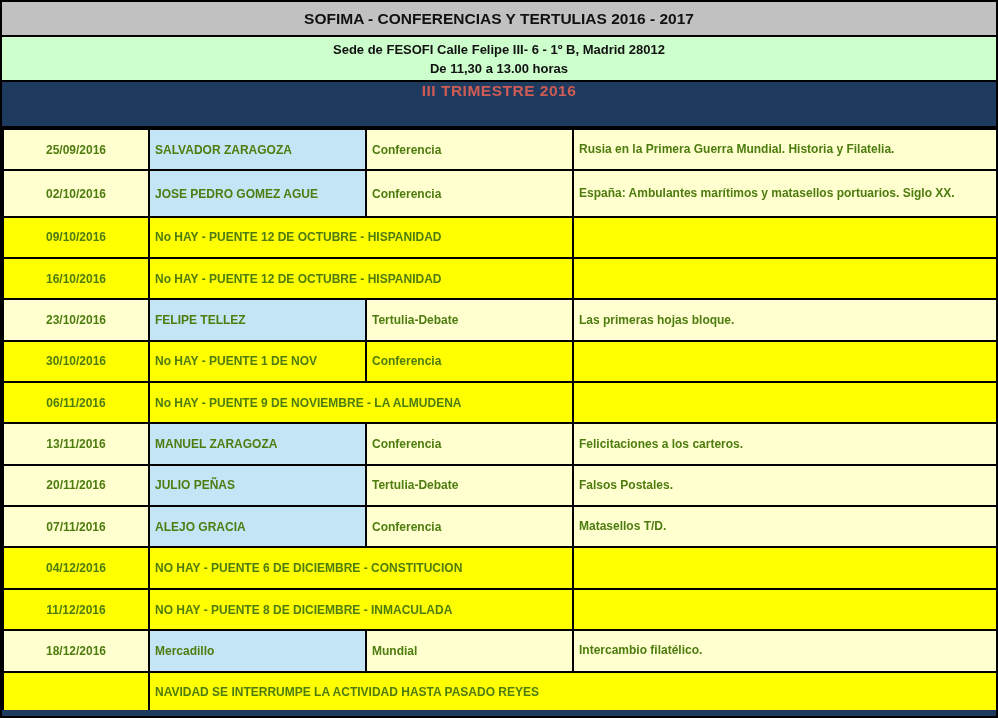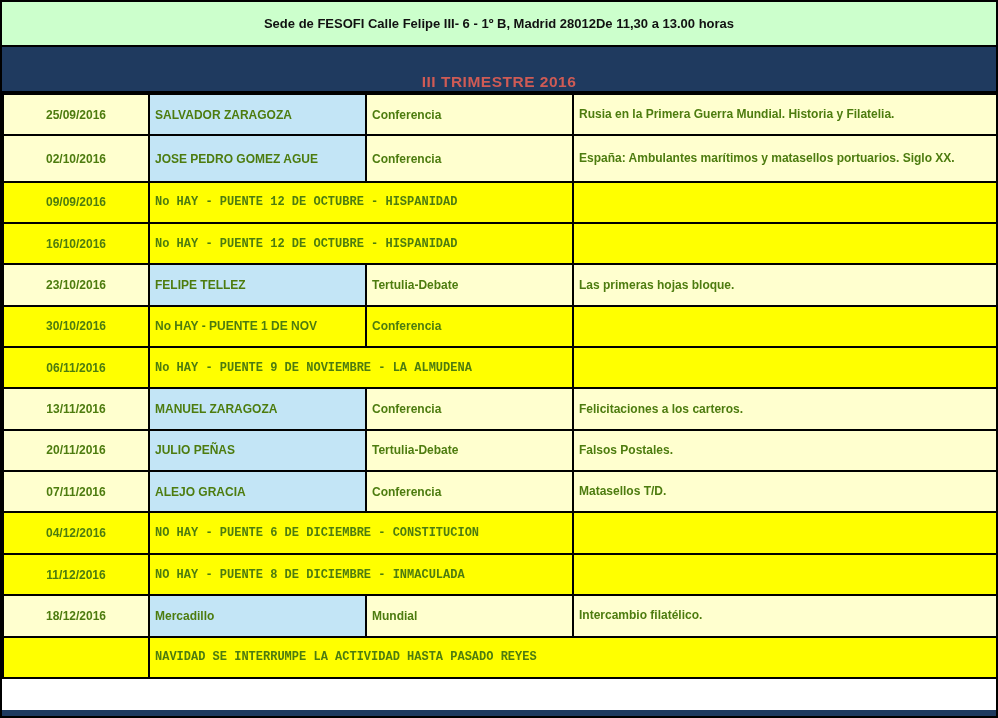--- a/index.html
+++ b/index.html
@@ -27,34 +27,34 @@
     justify-content: center;
     font-size: 15.5px;
     color: #111;
   }
   .venue-band {
     box-sizing: border-box;
     height: 45px;
     background: var(--venue-bg);
     border-bottom: 2px solid #000;
     display: flex;
-    flex-direction: row;
+    flex-direction: column;
     align-items: center;
     justify-content: center;
     font-size: 13px;
     line-height: 19px;
     color: #111;
   }
   .trimester-band {
     box-sizing: border-box;
     height: 46px;
     background: var(--band-bg);
     border-bottom: 2px solid #000;
     display: flex;
-    align-items: flex-end;
+    align-items: flex-start;
     justify-content: center;
     font-size: 15.5px;
     color: var(--band-text);
     letter-spacing: 0.5px;
   }
   table.schedule {
     width: 100%;
     height: 586px;
     border-collapse: collapse;
     table-layout: fixed;
@@ -64,36 +64,39 @@
     font-size: 12px;
     color: #4d7c0f;
     padding: 2px 5px;
     overflow: hidden;
     white-space: nowrap;
   }
   table.schedule tr { height: 41px; }
   table.schedule tr.tall { height: 46px; }
   td.c-date { text-align: center; padding: 2px 2px; }
   td.c-topic { white-space: normal; line-height: 19px; }
-  td.c-note { white-space: nowrap; font-family: Liberation Mono, monospace; }
+  td.c-note { white-space: nowrap; }
   tr.normal td.c-date, tr.normal td.c-type, tr.normal td.c-topic { background: var(--cream); }
   tr.normal td.c-speaker { background: var(--blue); }
   tr.holiday td, tr.holiday-split td, tr.closing td { background: var(--yellow); }
   .bottom-band {
     position: absolute;
     left: 0; right: 0; bottom: 0;
     height: 6px;
     background: var(--band-bg);
   }
 </style>
 </head>
 <body>
 
 <div class="sheet">
 
+  <div class="title-band">
+    <span>SOFIMA - CONFERENCIAS Y TERTULIAS 2016  - 2017</span>
+  </div>
 
   <div class="venue-band">
     <span>Sede de FESOFI Calle Felipe III- 6 - 1º B, Madrid 28012</span>
     <span>De 11,30 a 13.00 horas</span>
   </div>
 
   <div class="trimester-band">
     <span>III TRIMESTRE 2016</span>
   </div>
 
@@ -111,21 +114,21 @@
           <td class="c-type">Conferencia</td>
           <td class="c-topic">Rusia en la Primera Guerra Mundial. Historia y Filatelia.</td>
         </tr>
         <tr class="normal tall">
           <td class="c-date">02/10/2016</td>
           <td class="c-speaker">JOSE PEDRO GOMEZ AGUE</td>
           <td class="c-type">Conferencia</td>
           <td class="c-topic">España: Ambulantes marítimos y matasellos portuarios. Siglo XX.</td>
         </tr>
         <tr class="holiday">
-          <td class="c-date">09/09/2016</td>
+          <td class="c-date">09/10/2016</td>
           <td class="c-note" colspan="2">No HAY - PUENTE 12 DE OCTUBRE - HISPANIDAD</td>
           <td class="c-topic"></td>
         </tr>
         <tr class="holiday">
           <td class="c-date">16/10/2016</td>
           <td class="c-note" colspan="2">No HAY - PUENTE 12 DE OCTUBRE - HISPANIDAD</td>
           <td class="c-topic"></td>
         </tr>
         <tr class="normal">
           <td class="c-date">23/10/2016</td>

